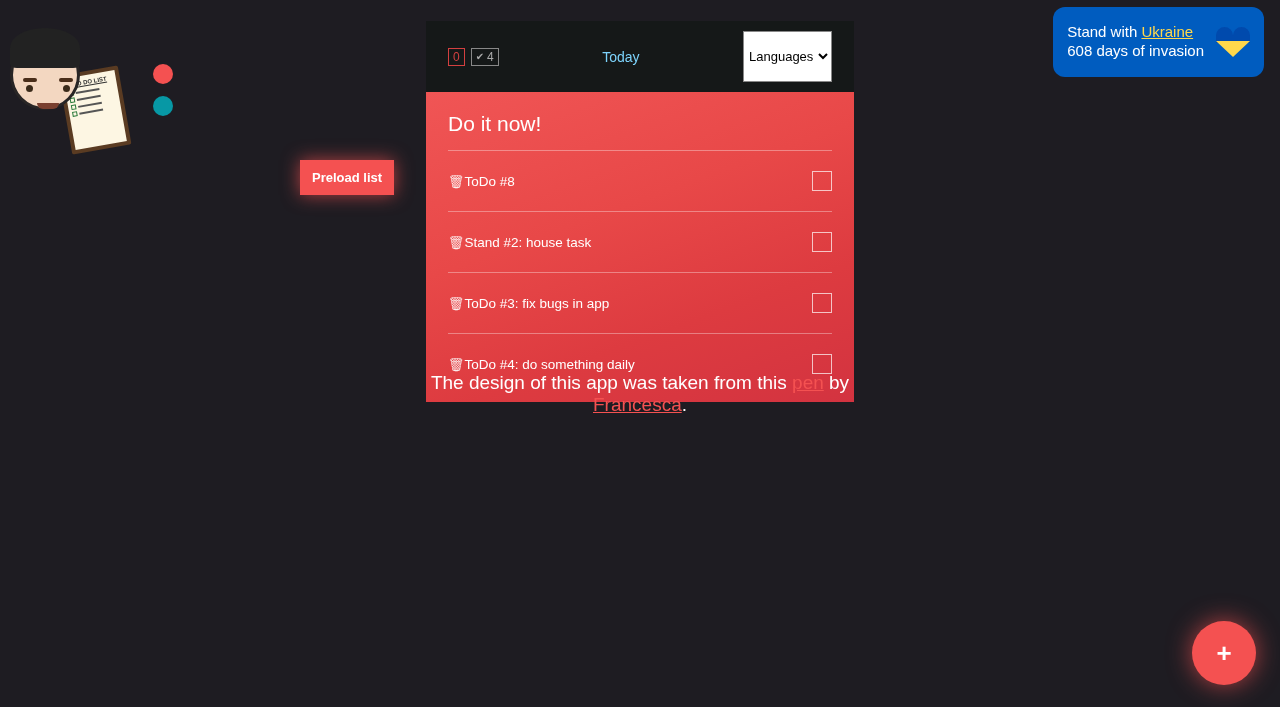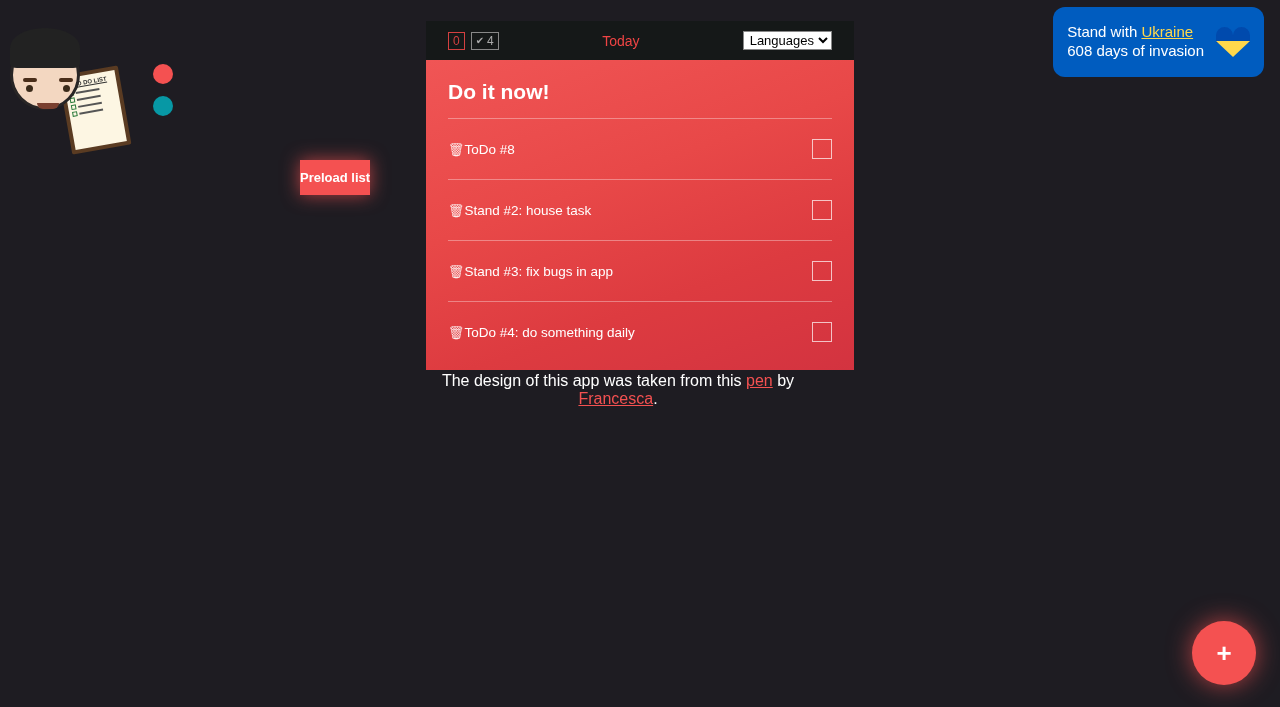--- a/index.html
+++ b/index.html
@@ -150,21 +150,21 @@
     .dot-teal { background: #0798a5; }
 
     
     .preload-btn {
       position: absolute;
       top: 160px;
       left: 300px;
       background: #f45151;
       color: #fff;
       border: none;
-      padding: 10px 0;
+      padding: 10px 12px;
       font-size: 13px;
       font-weight: bold;
       cursor: pointer;
       box-shadow: 0 0 18px rgba(244,81,81,0.7);
     }
 
     
     .ukraine-banner {
       position: absolute;
       top: 7px;
@@ -245,37 +245,36 @@
     }
     .badge-todo {
       border-color: #888;
       color: #aaa;
     }
     .badge-todo .check {
       font-size: 10px;
     }
     .top-center {
       font-size: 14px;
-      color: #ef4444;
+      color: #7dd3fc;
     }
     .lang-select {
       font-size: 13px;
       background: #fff;
       border: 1px solid #888;
-      padding: 0 1px;
-      text-align: right;
+      padding: 16px 1px;
     }
     .card-body {
       background: linear-gradient(160deg, #f05555 0%, #e84848 40%, #dd3b40 70%, #d33340 100%);
       padding: 20px 22px 12px;
       position: relative;
     }
     .card-body h2 {
       font-size: 21px;
-      font-weight: bold;
+      font-weight: normal;
       margin-bottom: 14px;
     }
     .todo-item {
       border-top: 1px solid rgba(255,255,255,0.35);
       padding: 20px 0;
       display: flex;
       align-items: center;
       justify-content: space-between;
       font-size: 13.5px;
     }
@@ -294,24 +293,24 @@
     .todo-check {
       width: 20px;
       height: 20px;
       border: 1.5px solid rgba(255,255,255,0.7);
     }
 
     
     .credit {
       position: absolute;
       top: 372px;
-      left: 404px;
+      left: 426px;
       width: 428px;
       text-align: center;
-      font-size: 16px;
+      font-size: 19px;
       color: #fff;
     }
     .credit a {
       color: #f45151;
     }
 
     
     .fab {
       position: absolute;
       bottom: 22px;
@@ -425,21 +424,21 @@
       <div class="todo-left">
         <span class="trash-icon">🗑</span>
           <span>Stand #2: house task</span>
       </div>
       <div class="todo-check"></div>
     </div>
 
     <div class="todo-item">
       <div class="todo-left">
         <span class="trash-icon">🗑</span>
-          <span>Stand #3: fix bugs in app</span>
+          <span>ToDo #3: fix bugs in app</span>
       </div>
       <div class="todo-check"></div>
     </div>
 
     <div class="todo-item">
       <div class="todo-left">
         <span class="trash-icon">🗑</span>
           <span>ToDo #4: do something daily</span>
       </div>
       <div class="todo-check"></div>

